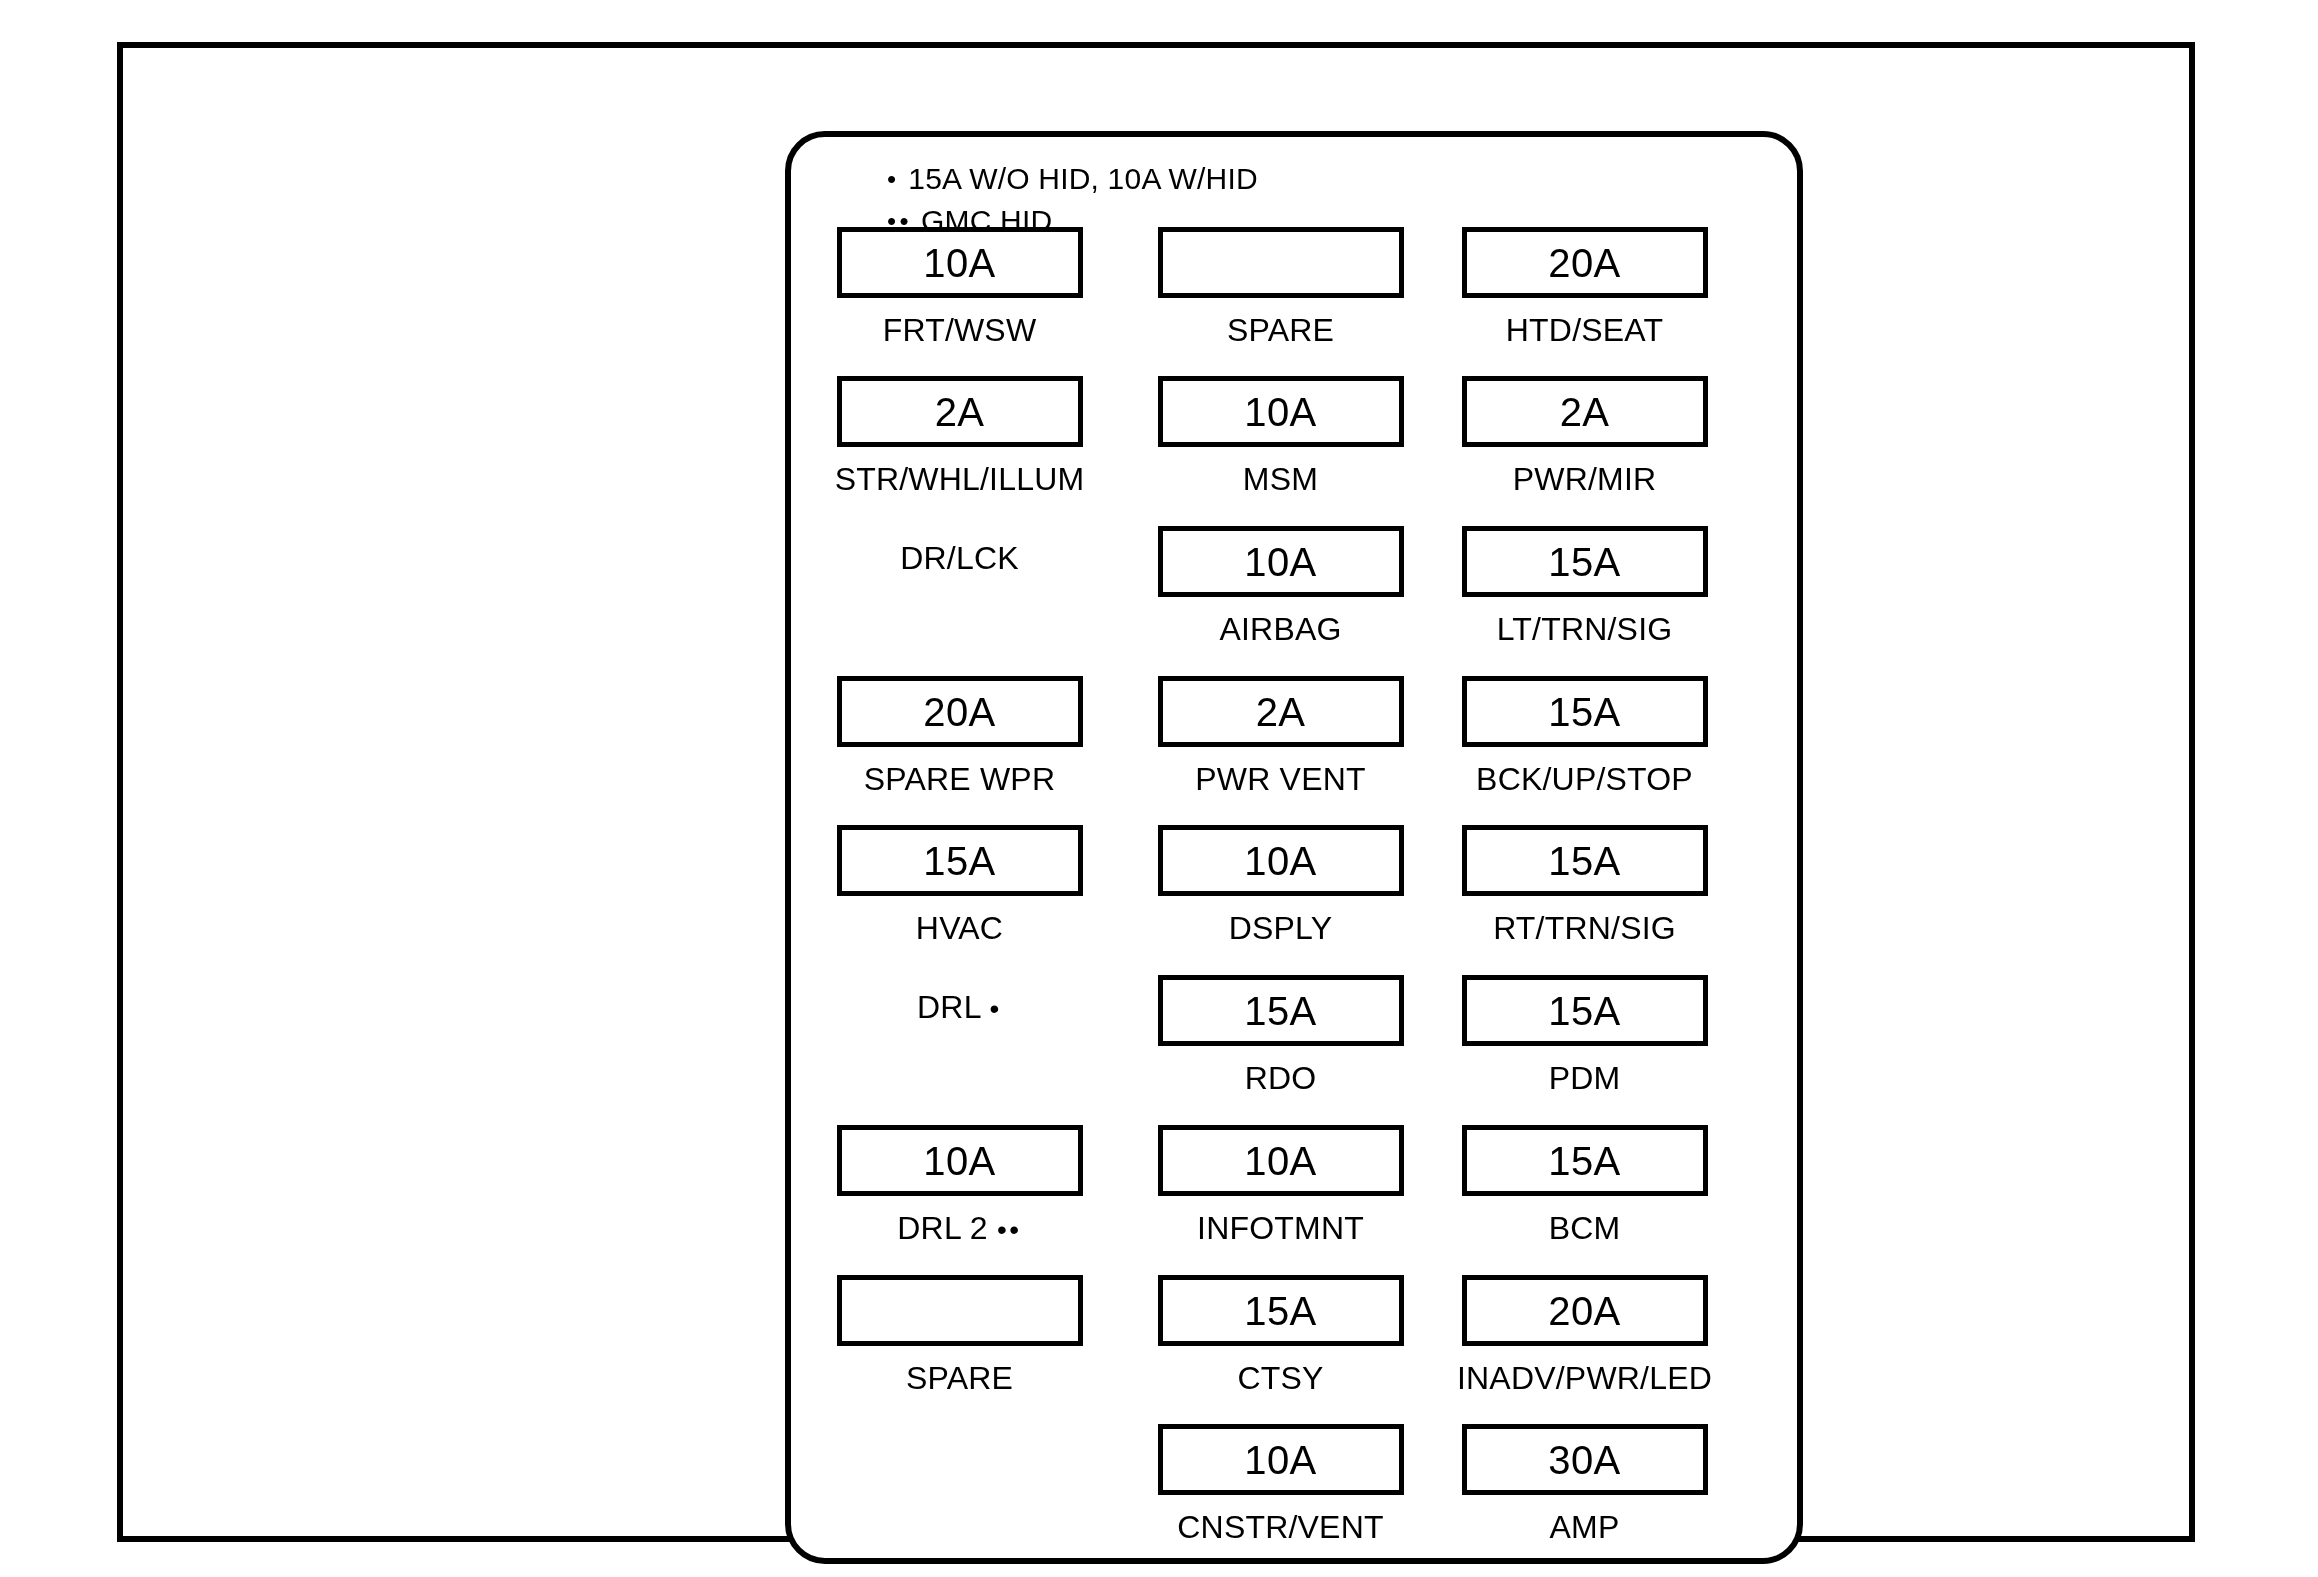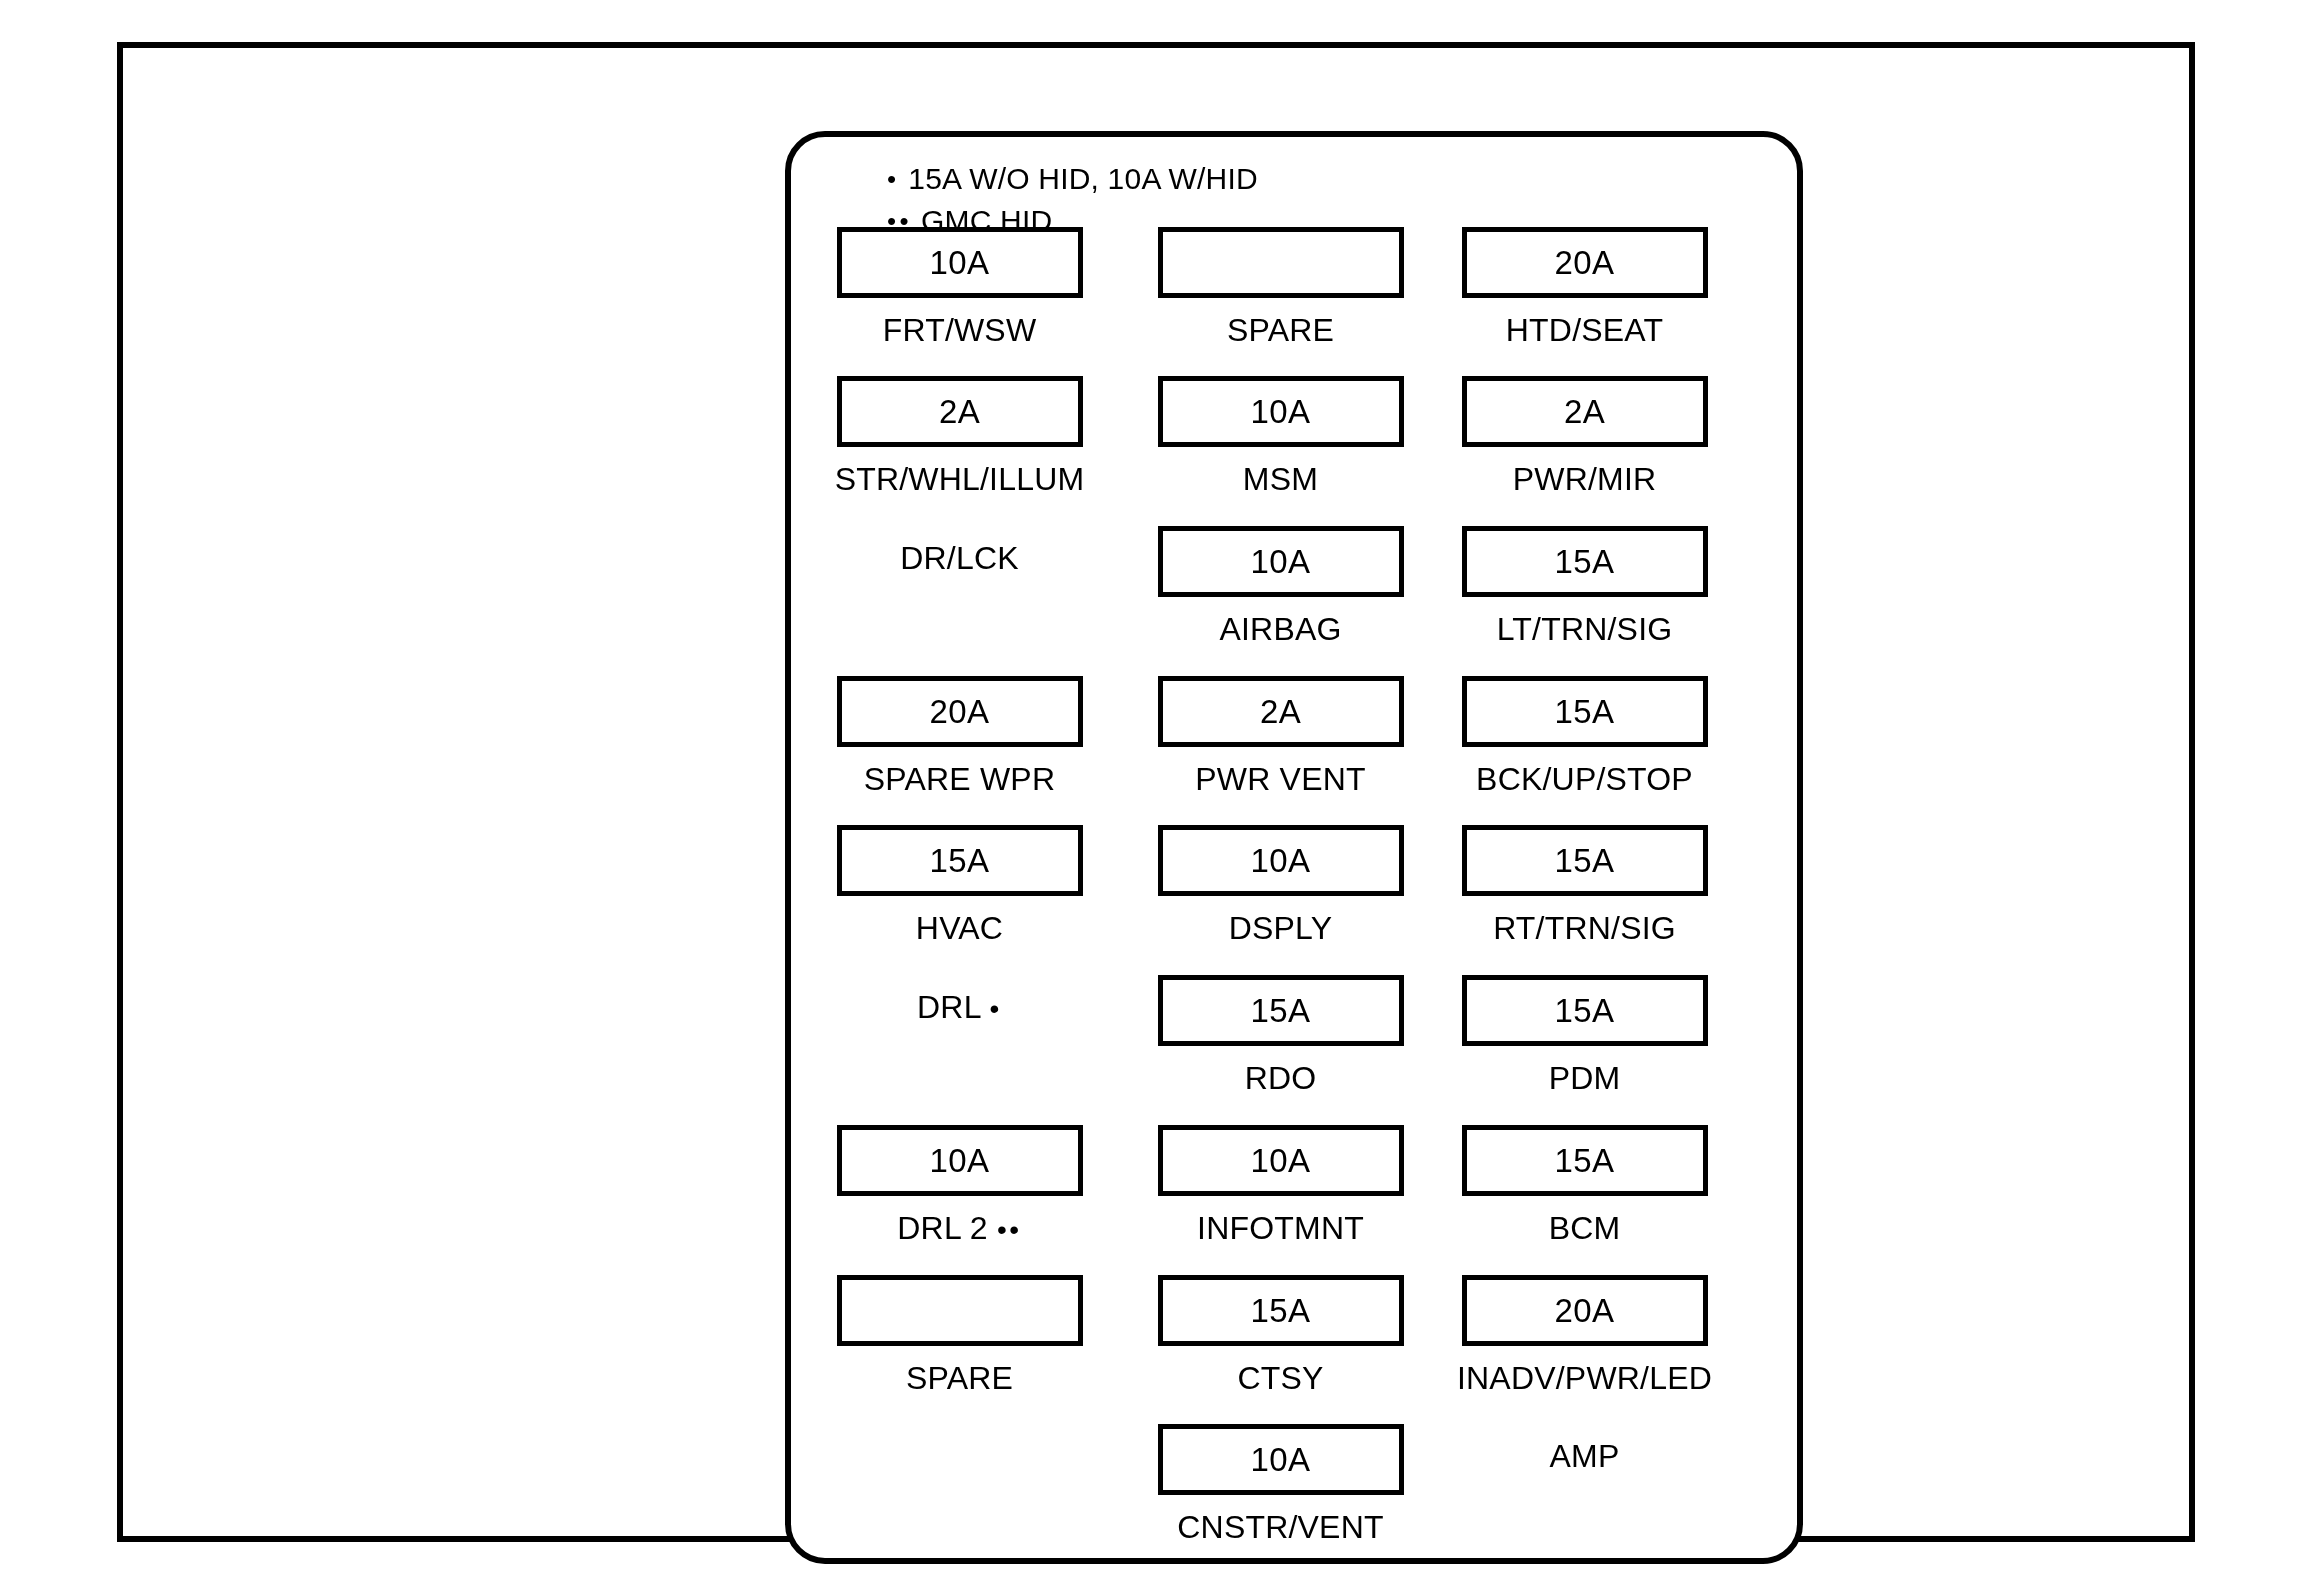--- a/index.html
+++ b/index.html
@@ -97,21 +97,21 @@
     height: 71px;
     margin: 0 auto;
     border: 5.2px solid #000000;
     box-sizing: border-box;
     background: #ffffff;
     display: flex;
     align-items: center;
     justify-content: center;
   }
   .fuse-amp {
-    font-size: 33px;
+    font-size: 40px;
     line-height: 1;
     letter-spacing: 0.4px;
     white-space: nowrap;
   }
   .fuse-label {
     margin-top: 16px;
     text-align: center;
     font-size: 32px;
     line-height: 1.05;
     letter-spacing: 0.2px;
@@ -287,20 +287,23 @@
               </div>
               <div class="fuse-label"><span>BCM</span></div>
             </div>
             <div class="fuse-cell" style="top: 1138px;">
               <div class="fuse-box">
                 <span class="fuse-amp">20A</span>
               </div>
               <div class="fuse-label"><span>INADV/PWR/LED</span></div>
             </div>
             <div class="fuse-cell" style="top: 1287px;">
+              <div class="fuse-box">
+                <span class="fuse-amp">30A</span>
+              </div>
               <div class="fuse-label"><span>AMP</span></div>
             </div>
           </div>
       </div>
 
     </div>
   </div>
 </div>
 
 

